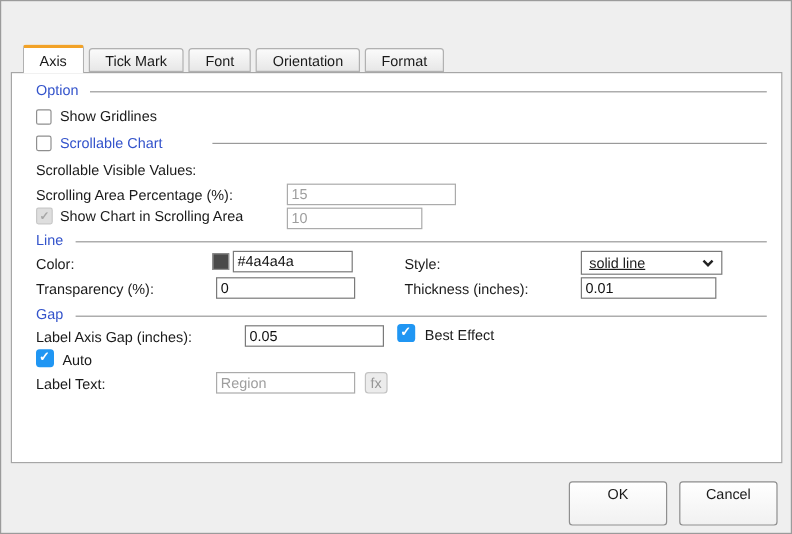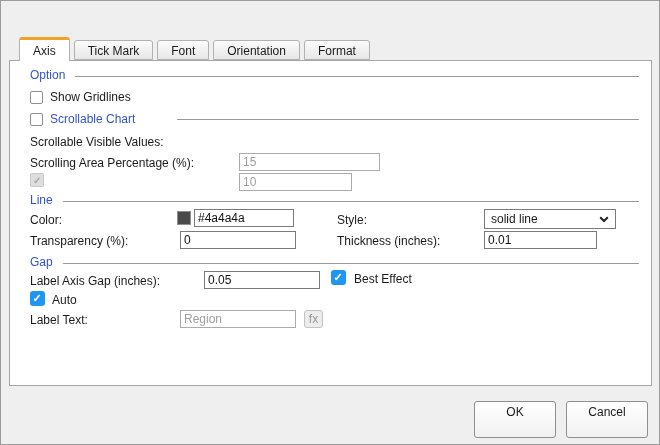--- a/index.html
+++ b/index.html
@@ -95,32 +95,33 @@
     <span class="lbl" style="top: 51px; left: 40px; color: rgb(51, 83, 203);">Scrollable Chart</span>
     <div class="divider" style="top:58px; left:167px; right:12px;"></div>
 
     <span class="lbl" style="top:74px; left:20px;">Scrollable Visible Values:</span>
     <input class="field disabled" style="top: 88px; left: 229px; width: 113px; margin-top: 24px;" disabled="" value="10">
 
     <span class="lbl" style="top:95px; left:20px;">Scrolling Area Percentage (%):</span>
     <input class="field disabled" style="top: 92px; left: 229px; width: 141px;" disabled="" value="15">
 
     <span class="cb checked-disabled" style="top:112px; left:20px;"></span>
+    <span class="lbl" style="top:112px; left:40px;">Show Chart in Scrolling Area</span>
 
     <div class="sec-header" style="top:132px;">
       <span style="color: rgb(51, 83, 203);">Line</span>
       <div class="hline"></div>
     </div>
 
     <span class="lbl" style="top:152px; left:20px;">Color:</span>
     <span class="swatch" style="top: 150px; left: 167px; background-color: rgb(74, 74, 74);"></span>
     <input class="field" style="top: 148px; left: 184px; width: 100px;" value="#4a4a4a">
 
     <span class="lbl" style="top:152px; left:327px;">Style:</span>
-    <div class="select" style="top:148px; left:474px; width:132px;">
+    <div class="select" style="top:148px; left:474px; width:118px;text-decoration:underline;">
       <span>solid line</span>
       <svg width="10" height="7" viewBox="0 0 10 7">
         <path d="M1.2 1.2 L5 5 L8.8 1.2" stroke="#222" stroke-width="2" fill="none"></path>
       </svg>
     </div>
 
     <span class="lbl" style="top:173px; left:20px;">Transparency (%):</span>
     <input class="field" style="top: 170px; left: 170px; width: 116px;" value="0">
 
     <span class="lbl" style="top:173px; left:327px;">Thickness (inches):</span>

